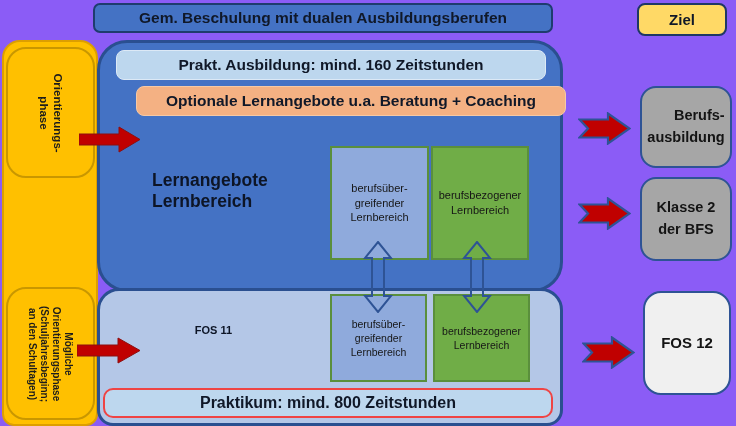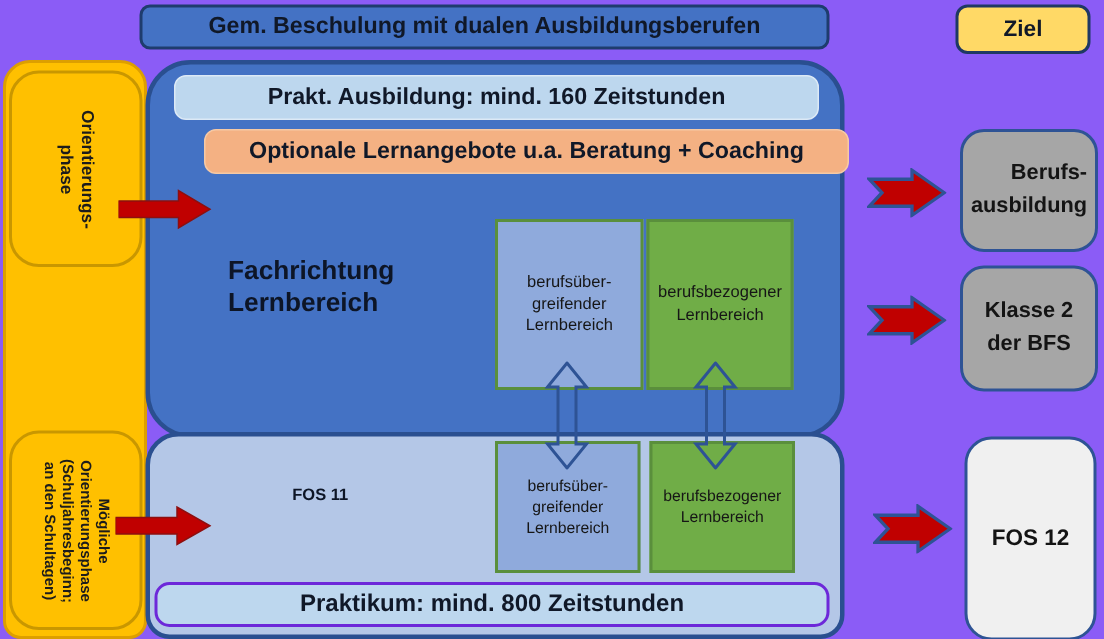--- a/index.html
+++ b/index.html
@@ -42,28 +42,28 @@
   .bereich-upper-blue{left:330px;top:146px;width:99px;height:114px;background:#8FAADC;font-size:11px;}
   .bereich-upper-green{left:431px;top:146px;width:98px;height:114px;background:#70AD47;font-size:11px;}
   .bereich-lower-blue{left:330px;top:294px;width:97px;height:88px;background:#8FAADC;font-size:10.5px;}
   .bereich-lower-green{left:433px;top:294px;width:97px;height:88px;background:#70AD47;font-size:10.5px;}
 
   
   .fos-box{left:97px;top:288px;width:466px;height:138px;background:#B4C7E7;
     border:3px solid #2a4f90;border-radius:22px 22px 16px 16px;}
   .fos11-label{left:97px;top:302px;width:233px;height:56px;font-size:11px;font-weight:700;color:#0d1526;}
   .praktikum-strip{left:103px;top:388px;width:450px;height:30px;background:#BDD7EE;
-    border:2px solid #6d28d9;border-radius:10px;font-size:16px;font-weight:600;}
+    border:2px solid #ef4444;border-radius:10px;font-size:16px;font-weight:600;}
 
   
   .target{background:#A6A6A6;border:2.5px solid #2E5395;border-radius:16px;
     font-size:14.5px;font-weight:600;line-height:1.5;color:#141414;}
   .t-berufsausbildung{left:640px;top:86px;width:92px;height:82px;text-align:right;}
   .t-klasse2{left:640px;top:177px;width:92px;height:84px;}
-  .t-fos12{left:643px;top:291px;width:88px;height:136px;background:#F0F0F0;
+  .t-fos12{left:643px;top:291px;width:88px;height:104px;background:#F0F0F0;
     border-radius:18px;font-size:15px;}
 
   .arrow-svg{display:block;}
 </style>
 </head>
 <body>
 
 <div class="stage">
 
   <div class="abs flexc banner">
@@ -96,21 +96,21 @@
 
   <div class="abs flexc prakt-strip">
     <span>Prakt. Ausbildung: mind. 160 Zeitstunden</span>
   </div>
 
   <div class="abs flexc orange-strip">
     <span>Optionale Lernangebote u.a. Beratung + Coaching</span>
   </div>
 
   <div class="abs fachrichtung">
-    <div>Fachrichtung</div>
+    <div>Lernangebote</div>
     <div>Lernbereich</div>
   </div>
 
   <div class="abs flexc bereich bereich-upper-blue">
     <div>
       <div>berufsüber-</div>
       <div>greifender</div>
       <div>Lernbereich</div>
     </div>
   </div>

